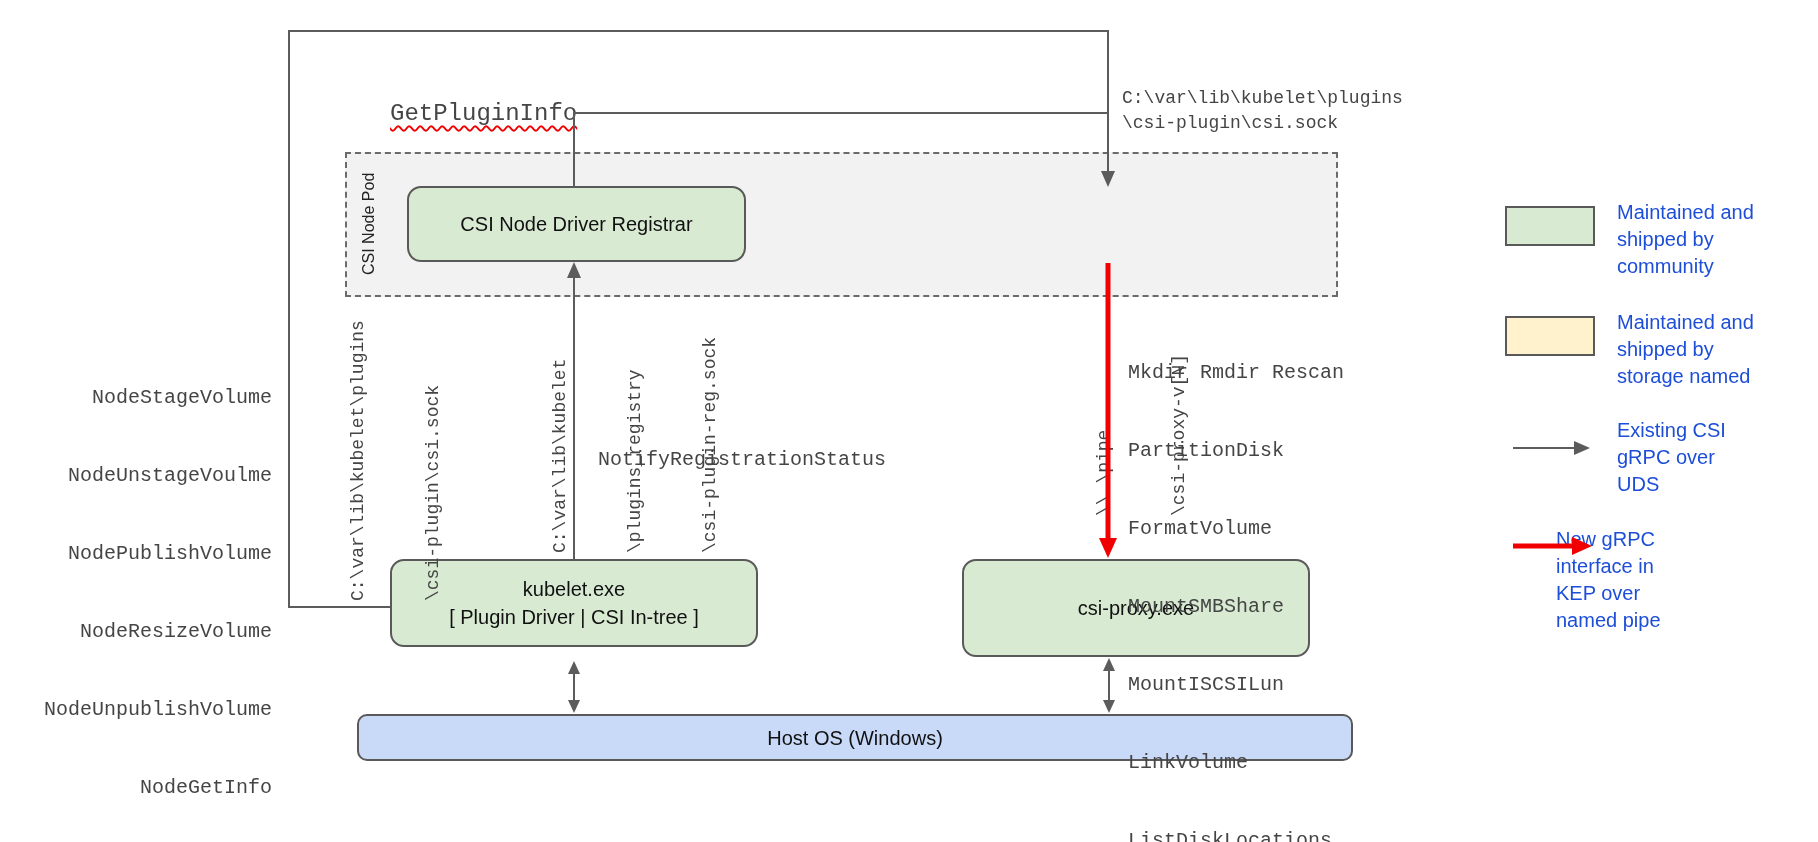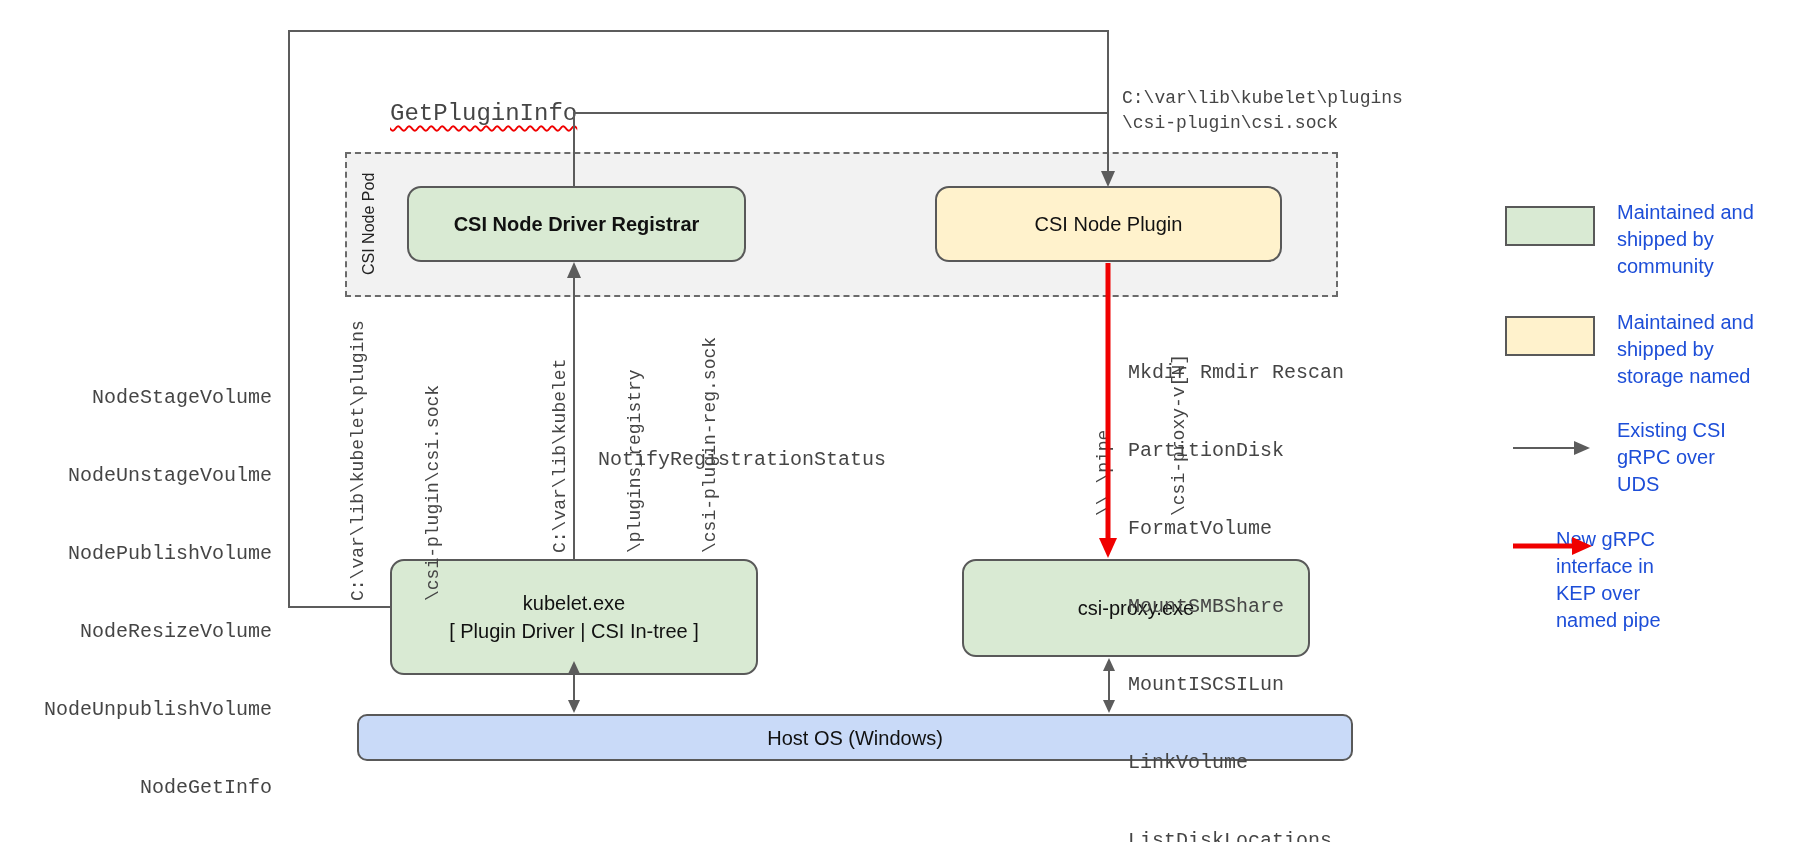--- a/index.html
+++ b/index.html
@@ -52,29 +52,26 @@
   .head-red{fill:var(--accent_red);stroke:none;}
 </style>
 </head>
 <body>
 
 <div class="canvas">
 
   <div class="pod" style="left:345px;top:152px;width:993px;height:145px;"></div>
   <div class="rot-sans" style="left:360px;top:275px;">CSI Node Pod</div>
 
-  <div class="node" style="left:407px;top:186px;width:339px;height:76px;background:var(--green_fill);font-weight:bold;">
+  <div class="node" style="left:407px;top:186px;width:339px;height:76px;background:var(--green_fill);">
     <span>CSI Node Driver Registrar</span>
   </div>
 
-  <div class="node" style="left:935px;top:186px;width:347px;height:76px;background:var(--yellow_fill);">
-    <span>CSI Node Plugin</span>
-  </div>
 
-  <div class="node" style="left:390px;top:559px;width:368px;height:116px;background:var(--green_fill);">
+  <div class="node" style="left:390px;top:559px;width:368px;height:88px;background:var(--green_fill);">
     <span>kubelet.exe</span>
     <span>[ Plugin Driver | CSI In-tree ]</span>
   </div>
 
   <div class="node" style="left:962px;top:559px;width:348px;height:98px;background:var(--green_fill);">
     <span>csi-proxy.exe</span>
   </div>
 
   <div class="node" style="left:357px;top:714px;width:996px;height:47px;background:var(--blue_fill);border-radius:10px;">
     <span>Host OS (Windows)</span>

